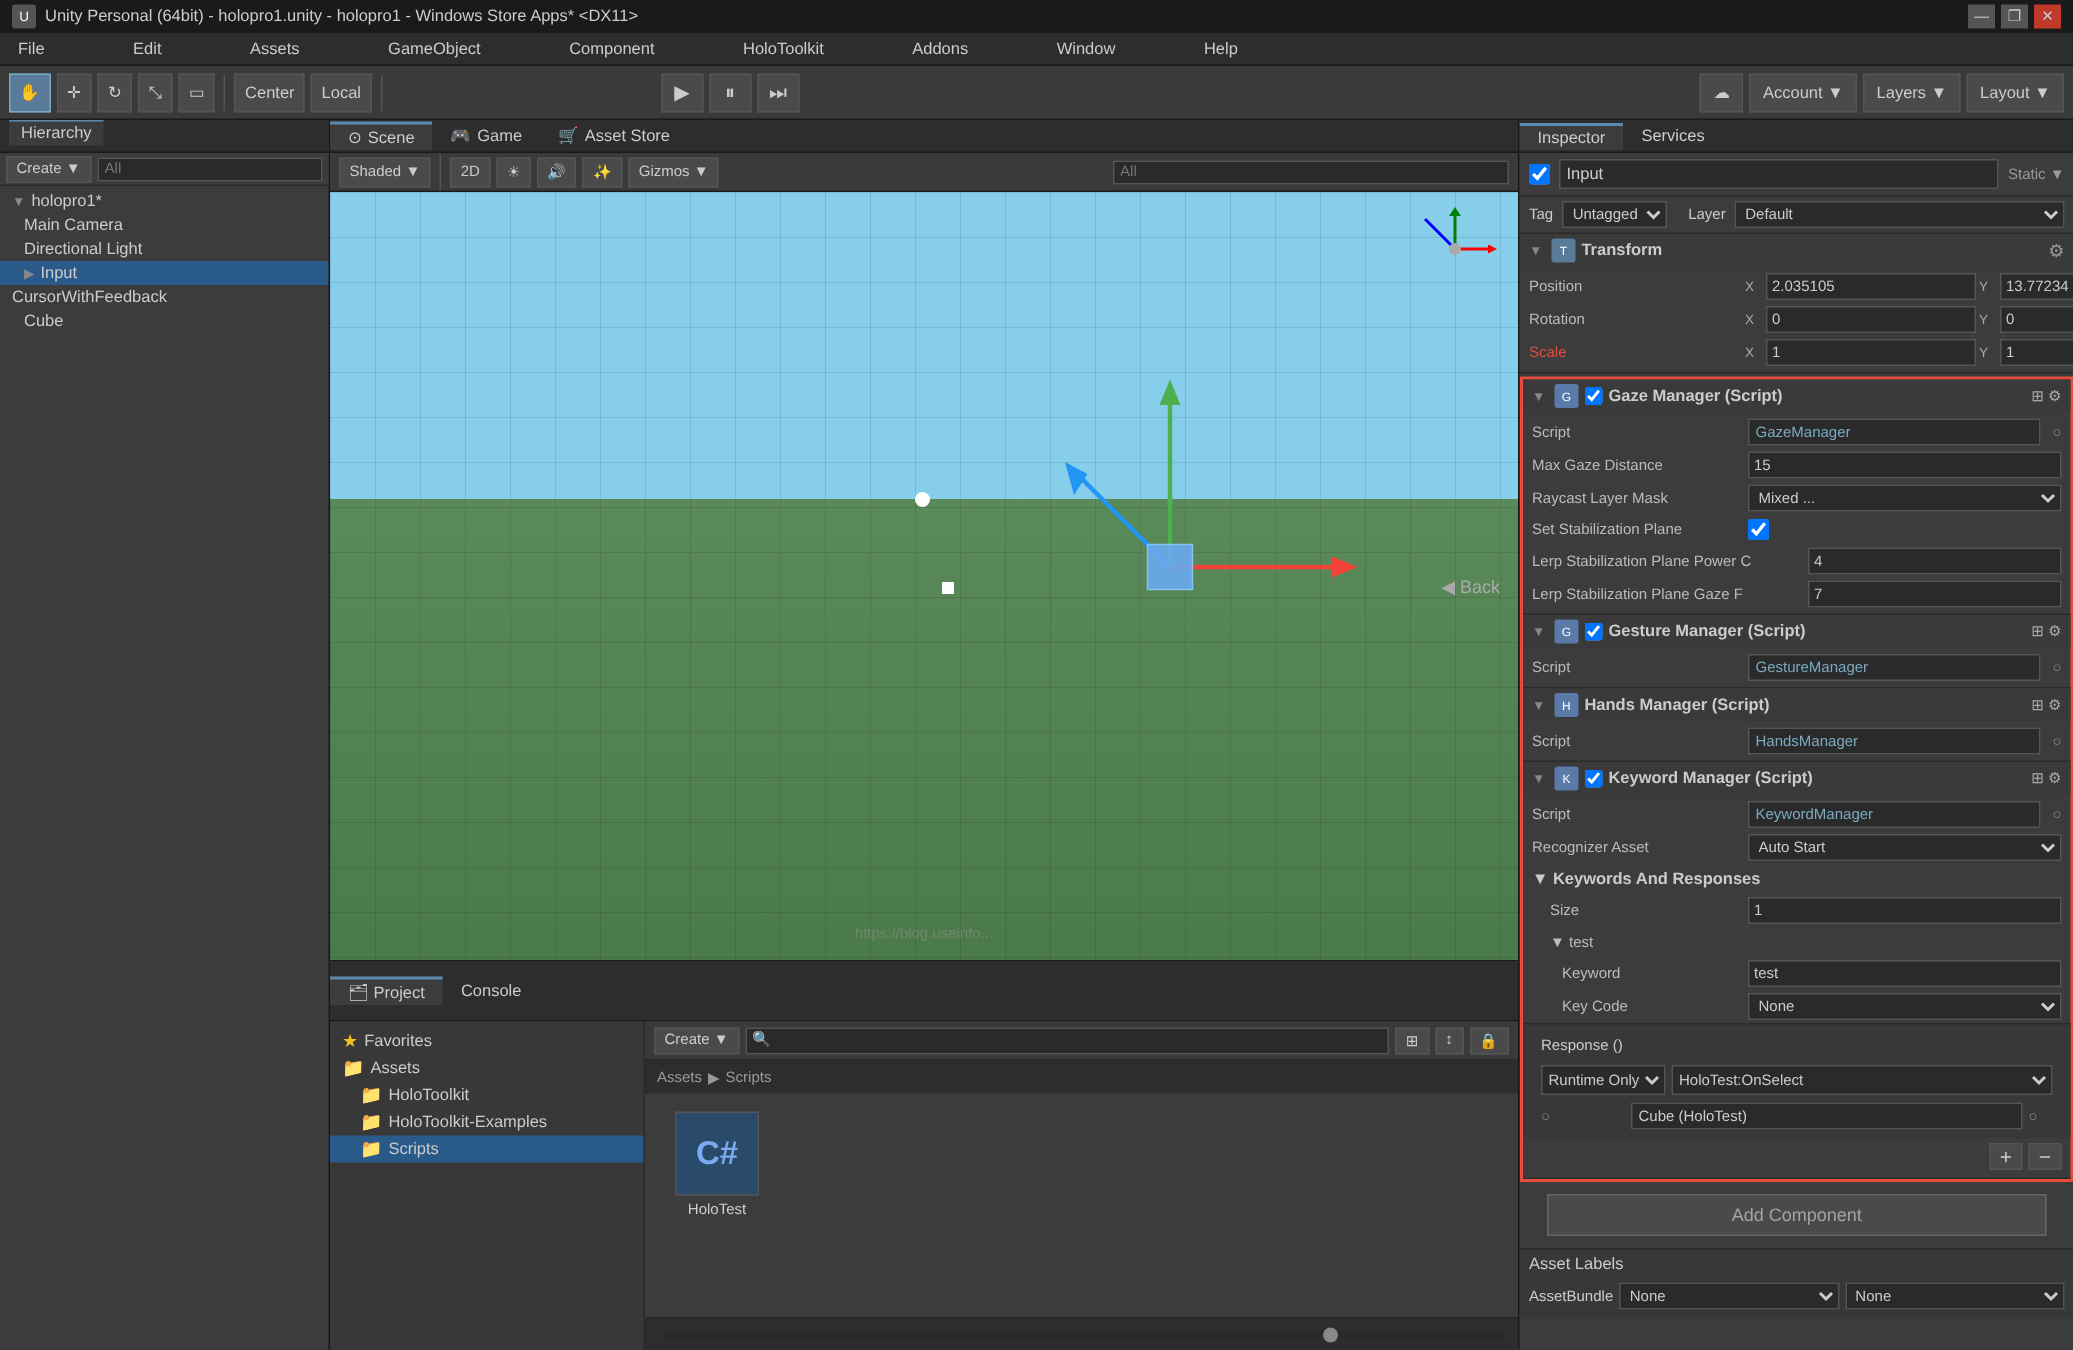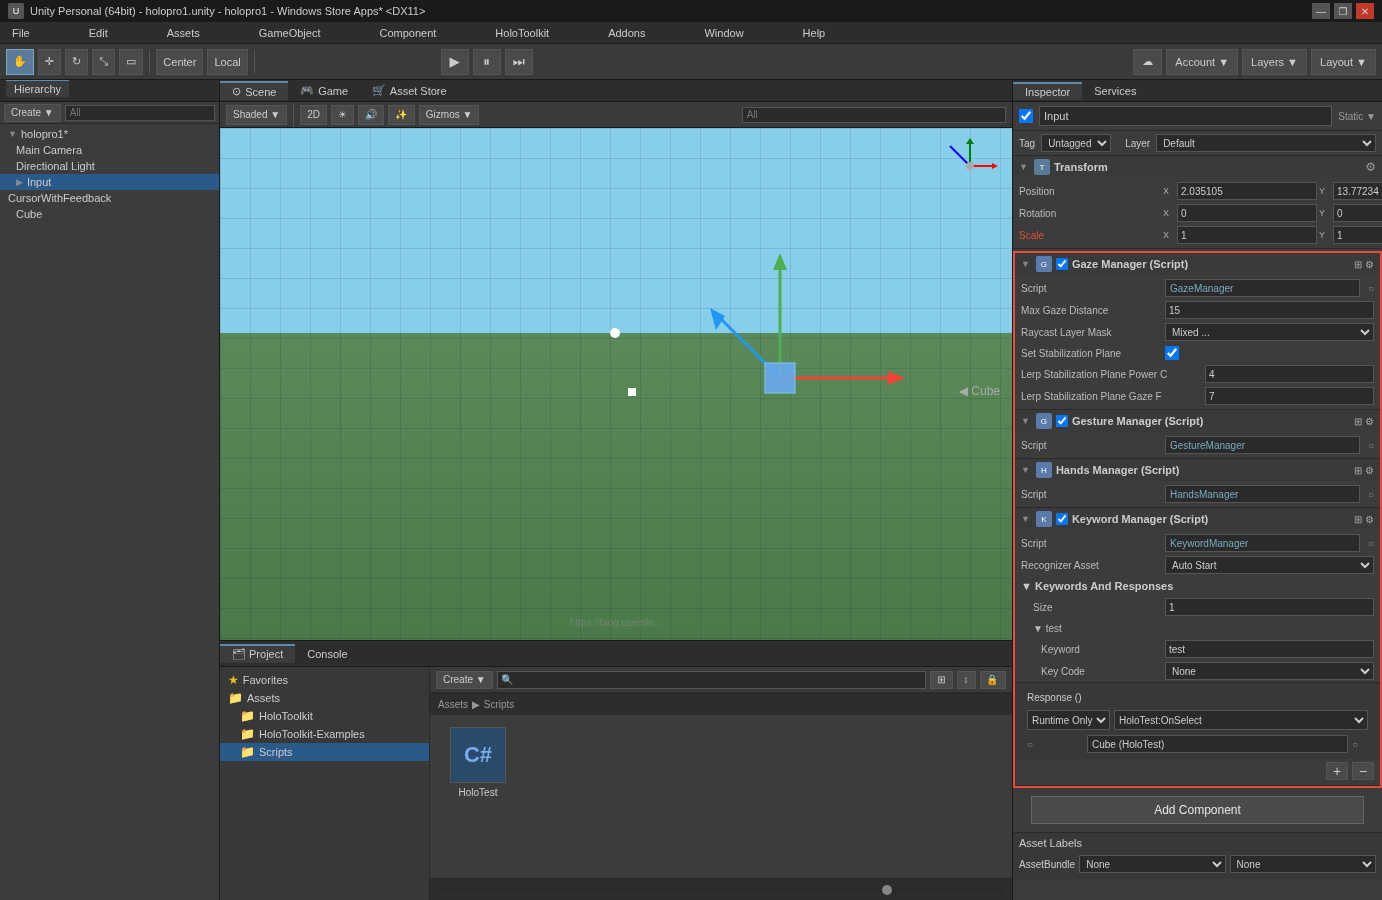--- a/index.html
+++ b/index.html
@@ -51,21 +51,21 @@
     .scene-tab.active { background: #3c3c3c; border-top: 2px solid #5a8ab0; }
     .scene-toolbar { background: #3a3a3a; height: 26px; display: flex; align-items: center; padding: 0 6px; border-bottom: 1px solid #1a1a1a; gap: 4px; }
     .scene-tool-btn { background: #4a4a4a; border: 1px solid #555; color: #ccc; padding: 1px 6px; height: 20px; font-size: 10px; cursor: pointer; }
     .scene-viewport { flex: 1; background: #3a3a3a; position: relative; overflow: hidden; }
     .viewport-bg { width: 100%; height: 100%; background: linear-gradient(180deg, #87ceeb 0%, #87ceeb 40%, #5a8a5a 40%, #4a7a4a 100%); }
     .viewport-grid { position: absolute; top: 0; left: 0; width: 100%; height: 100%; background-image: linear-gradient(rgba(0,0,0,0.1) 1px, transparent 1px), linear-gradient(90deg, rgba(0,0,0,0.1) 1px, transparent 1px); background-size: 30px 30px; }
     .back-label { position: absolute; right: 12px; top: 50%; color: #aaa; font-size: 12px; }
 
     
     #bottom-panel { height: 260px; background: #3c3c3c; border-top: 1px solid #1a1a1a; display: flex; flex-direction: column; }
-    #bottom-tabs { background: #2d2d2d; height: 26px; display: flex; align-items: center; border-bottom: 1px solid #1a1a1a; }
+    #bottom-tabs { background: #2d2d2d; height: 40px; display: flex; align-items: center; border-bottom: 1px solid #1a1a1a; }
     #bottom-content { flex: 1; display: flex; }
     #project-tree { width: 210px; background: #383838; border-right: 1px solid #2a2a2a; padding: 4px 0; overflow-y: auto; }
     #asset-content { flex: 1; background: #3c3c3c; display: flex; flex-direction: column; }
     .asset-toolbar { background: #3a3a3a; height: 26px; display: flex; align-items: center; padding: 0 6px; border-bottom: 1px solid #2a2a2a; gap: 4px; }
     .asset-search { background: #2a2a2a; border: 1px solid #555; color: #ccc; height: 18px; padding: 0 4px; font-size: 10px; flex: 1; }
     .asset-grid { flex: 1; display: flex; flex-wrap: wrap; padding: 8px; gap: 8px; align-content: flex-start; }
     .asset-item { width: 80px; display: flex; flex-direction: column; align-items: center; gap: 4px; cursor: pointer; padding: 4px; }
     .asset-icon { width: 56px; height: 56px; background: #2a2a2a; border: 1px solid #555; display: flex; align-items: center; justify-content: center; font-size: 28px; }
     .asset-icon.csharp { background: #2a4a6a; }
     .asset-label { font-size: 10px; color: #ccc; text-align: center; word-break: break-all; }
@@ -100,21 +100,21 @@
     .insp-value { flex: 1; background: #2a2a2a; border: 1px solid #555; color: #ccc; height: 18px; padding: 0 4px; font-size: 10px; display: flex; align-items: center; }
     .insp-value-select { flex: 1; background: #2a2a2a; border: 1px solid #555; color: #ccc; height: 18px; padding: 0 2px; font-size: 10px; }
     .xyz-row { display: flex; gap: 2px; flex: 1; }
     .xyz-field { display: flex; align-items: center; gap: 2px; flex: 1; }
     .xyz-label { font-size: 9px; color: #aaa; width: 12px; }
     .xyz-input { background: #2a2a2a; border: 1px solid #555; color: #ccc; height: 18px; flex: 1; padding: 0 3px; font-size: 10px; }
     .component-icon { width: 16px; height: 16px; background: #5a7a9a; border-radius: 2px; display: flex; align-items: center; justify-content: center; font-size: 8px; color: white; }
     .component-icon.blue { background: #5a7aaa; }
     .component-gear { color: #999; font-size: 12px; cursor: pointer; }
 
-    .add-component-btn { margin: 8px auto; display: block; background: #4a4a4a; border: 1px solid #666; color: #e5e5e5; padding: 6px 40px; font-size: 12px; cursor: pointer; width: 90%; }
+    .add-component-btn { margin: 8px auto; display: block; background: #4a4a4a; border: 1px solid #666; color: #a3a3a3; padding: 6px 40px; font-size: 12px; cursor: pointer; width: 90%; }
 
     .asset-labels-section { background: #383838; padding: 4px 6px; border-top: 1px solid #2a2a2a; }
     .asset-labels-title { font-size: 11px; color: #ccc; margin-bottom: 4px; }
     .asset-bundle-row { display: flex; align-items: center; gap: 4px; padding: 2px 0; font-size: 10px; }
     .expand-arrow { color: #888; font-size: 9px; margin-right: 2px; }
     .runtime-row { display: flex; align-items: center; padding: 3px 6px; gap: 4px; }
     .runtime-select { background: #2a2a2a; border: 1px solid #555; color: #ccc; height: 20px; font-size: 10px; }
     .func-select { flex: 1; background: #2a2a2a; border: 1px solid #555; color: #ccc; height: 20px; font-size: 10px; }
     .cube-row { display: flex; align-items: center; padding: 2px 6px; gap: 4px; }
     .cube-ref { background: #2a2a2a; border: 1px solid #555; color: #ccc; height: 18px; flex: 1; padding: 0 4px; font-size: 10px; display: flex; align-items: center; margin-left: 40px; }
@@ -258,21 +258,21 @@
       <div style="position:absolute;top:8px;right:12px;">
         <svg width="60" height="60">
           <line x1="30" y1="30" x2="30" y2="5" stroke="green" stroke-width="2"></line>
           <polygon points="30,2 26,8 34,8" fill="green"></polygon>
           <line x1="30" y1="30" x2="55" y2="30" stroke="red" stroke-width="2"></line>
           <polygon points="58,30 52,27 52,33" fill="red"></polygon>
           <line x1="30" y1="30" x2="10" y2="10" stroke="blue" stroke-width="2"></line>
           <circle cx="30" cy="30" r="4" fill="#aaa"></circle>
         </svg>
       </div>
-      <div class="back-label">◀ Cube</div>
+      <div class="back-label">◀ Back</div>
 
       <div style="position:absolute;bottom:12px;left:50%;transform:translateX(-50%);color:rgba(150,150,150,0.5);font-size:10px;">https://blog.useinfo...</div>
     </div>
 
     <div id="bottom-panel">
       <div id="bottom-tabs">
         <div class="scene-tab active">🗂 Project</div>
         <div class="scene-tab">Console</div>
       </div>
       <div id="bottom-content">

